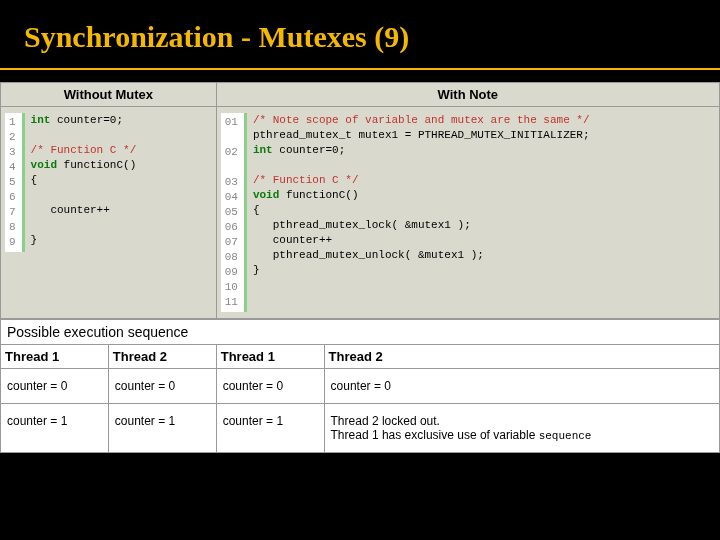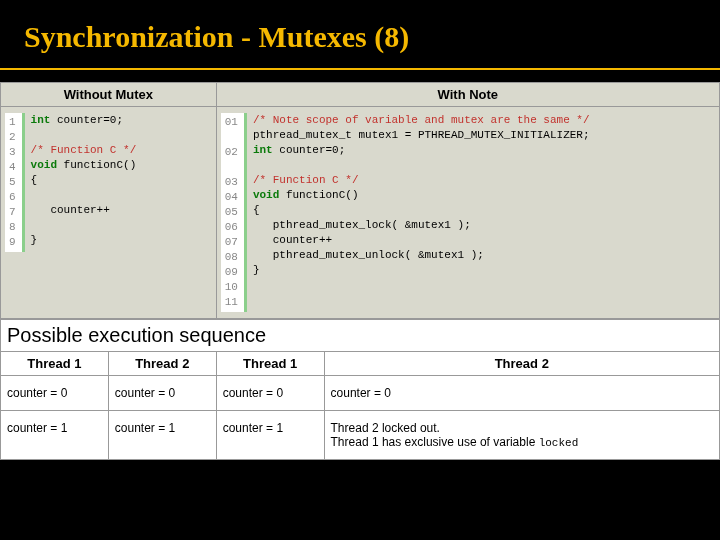--- a/index.html
+++ b/index.html
@@ -65,39 +65,39 @@
     font-size: 11px;
     line-height: 15px;
     white-space: pre;
     color: #000;
   }
   .kw { color: #0b7a0b; font-weight: bold; }
   .cm { color: #c2322d; }
   .exec-header {
     background: #fff;
     padding: 4px 6px;
-    font-size: 20px;
+    font-size: 14px;
   }
   .seq-th {
     background: #fff;
     font-weight: bold;
-    text-align: center;
+    text-align: left;
     padding: 4px;
     font-size: 13px;
   }
   .seq-td {
     padding: 10px 6px;
     font-size: 12px;
   }
   .mono { font-family: "Courier New", monospace; font-size: 11px; }
 </style>
 </head>
 <body>
 
-<div class="title">Synchronization - Mutexes (8)</div>
+<div class="title">Synchronization - Mutexes (9)</div>
 
 <div class="content">
 
   <table>
     <colgroup>
       <col style="width:30%">
       <col style="width:70%">
     </colgroup>
     <tbody>
         <tr>
@@ -180,18 +180,18 @@
       <td class="seq-td">counter = 0</td>
       <td class="seq-td">counter = 0</td>
       <td class="seq-td">counter = 0</td>
       <td class="seq-td">counter = 0</td>
     </tr>
     <tr>
       <td class="seq-td">counter = 1</td>
       <td class="seq-td">counter = 1</td>
       <td class="seq-td">counter = 1</td>
       <td class="seq-td" style="white-space:pre-line;"><span>Thread 2 locked out.
-Thread 1 has exclusive use of variable </span><span class="mono">locked</span></td>
+Thread 1 has exclusive use of variable </span><span class="mono">sequence</span></td>
     </tr>
   </tbody>
     </table>
 
 </div>
 
 </body></html>

